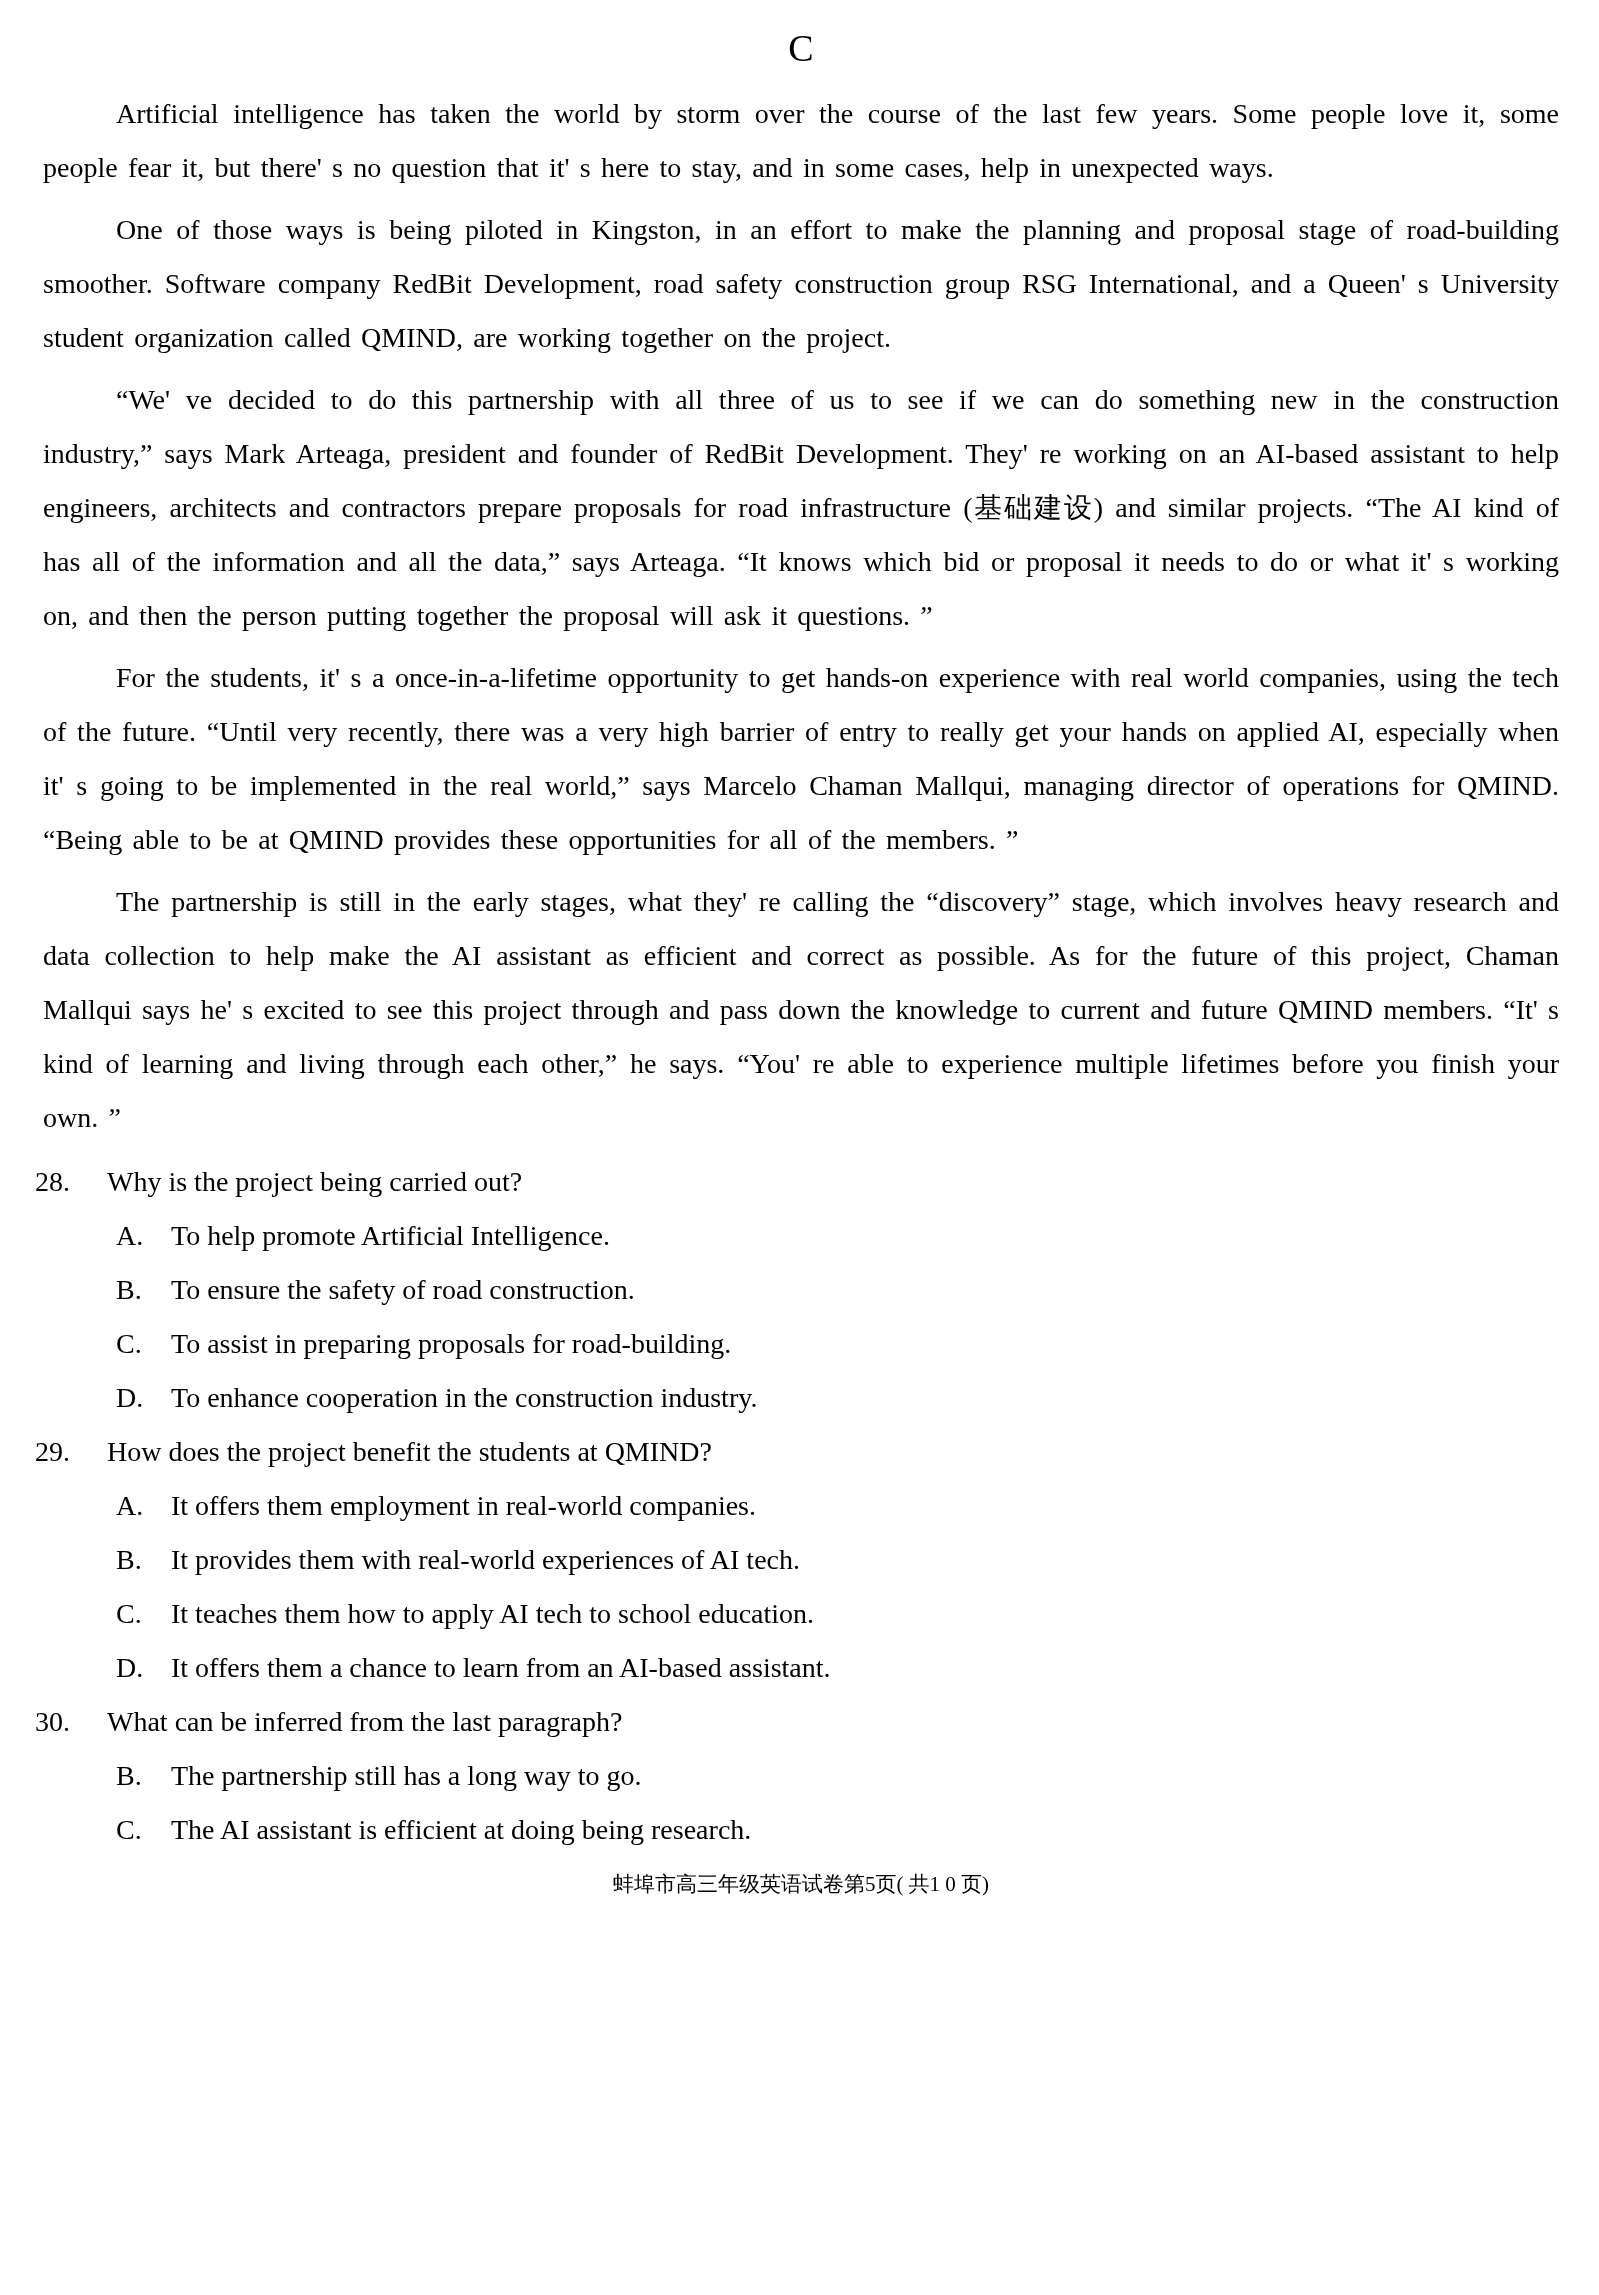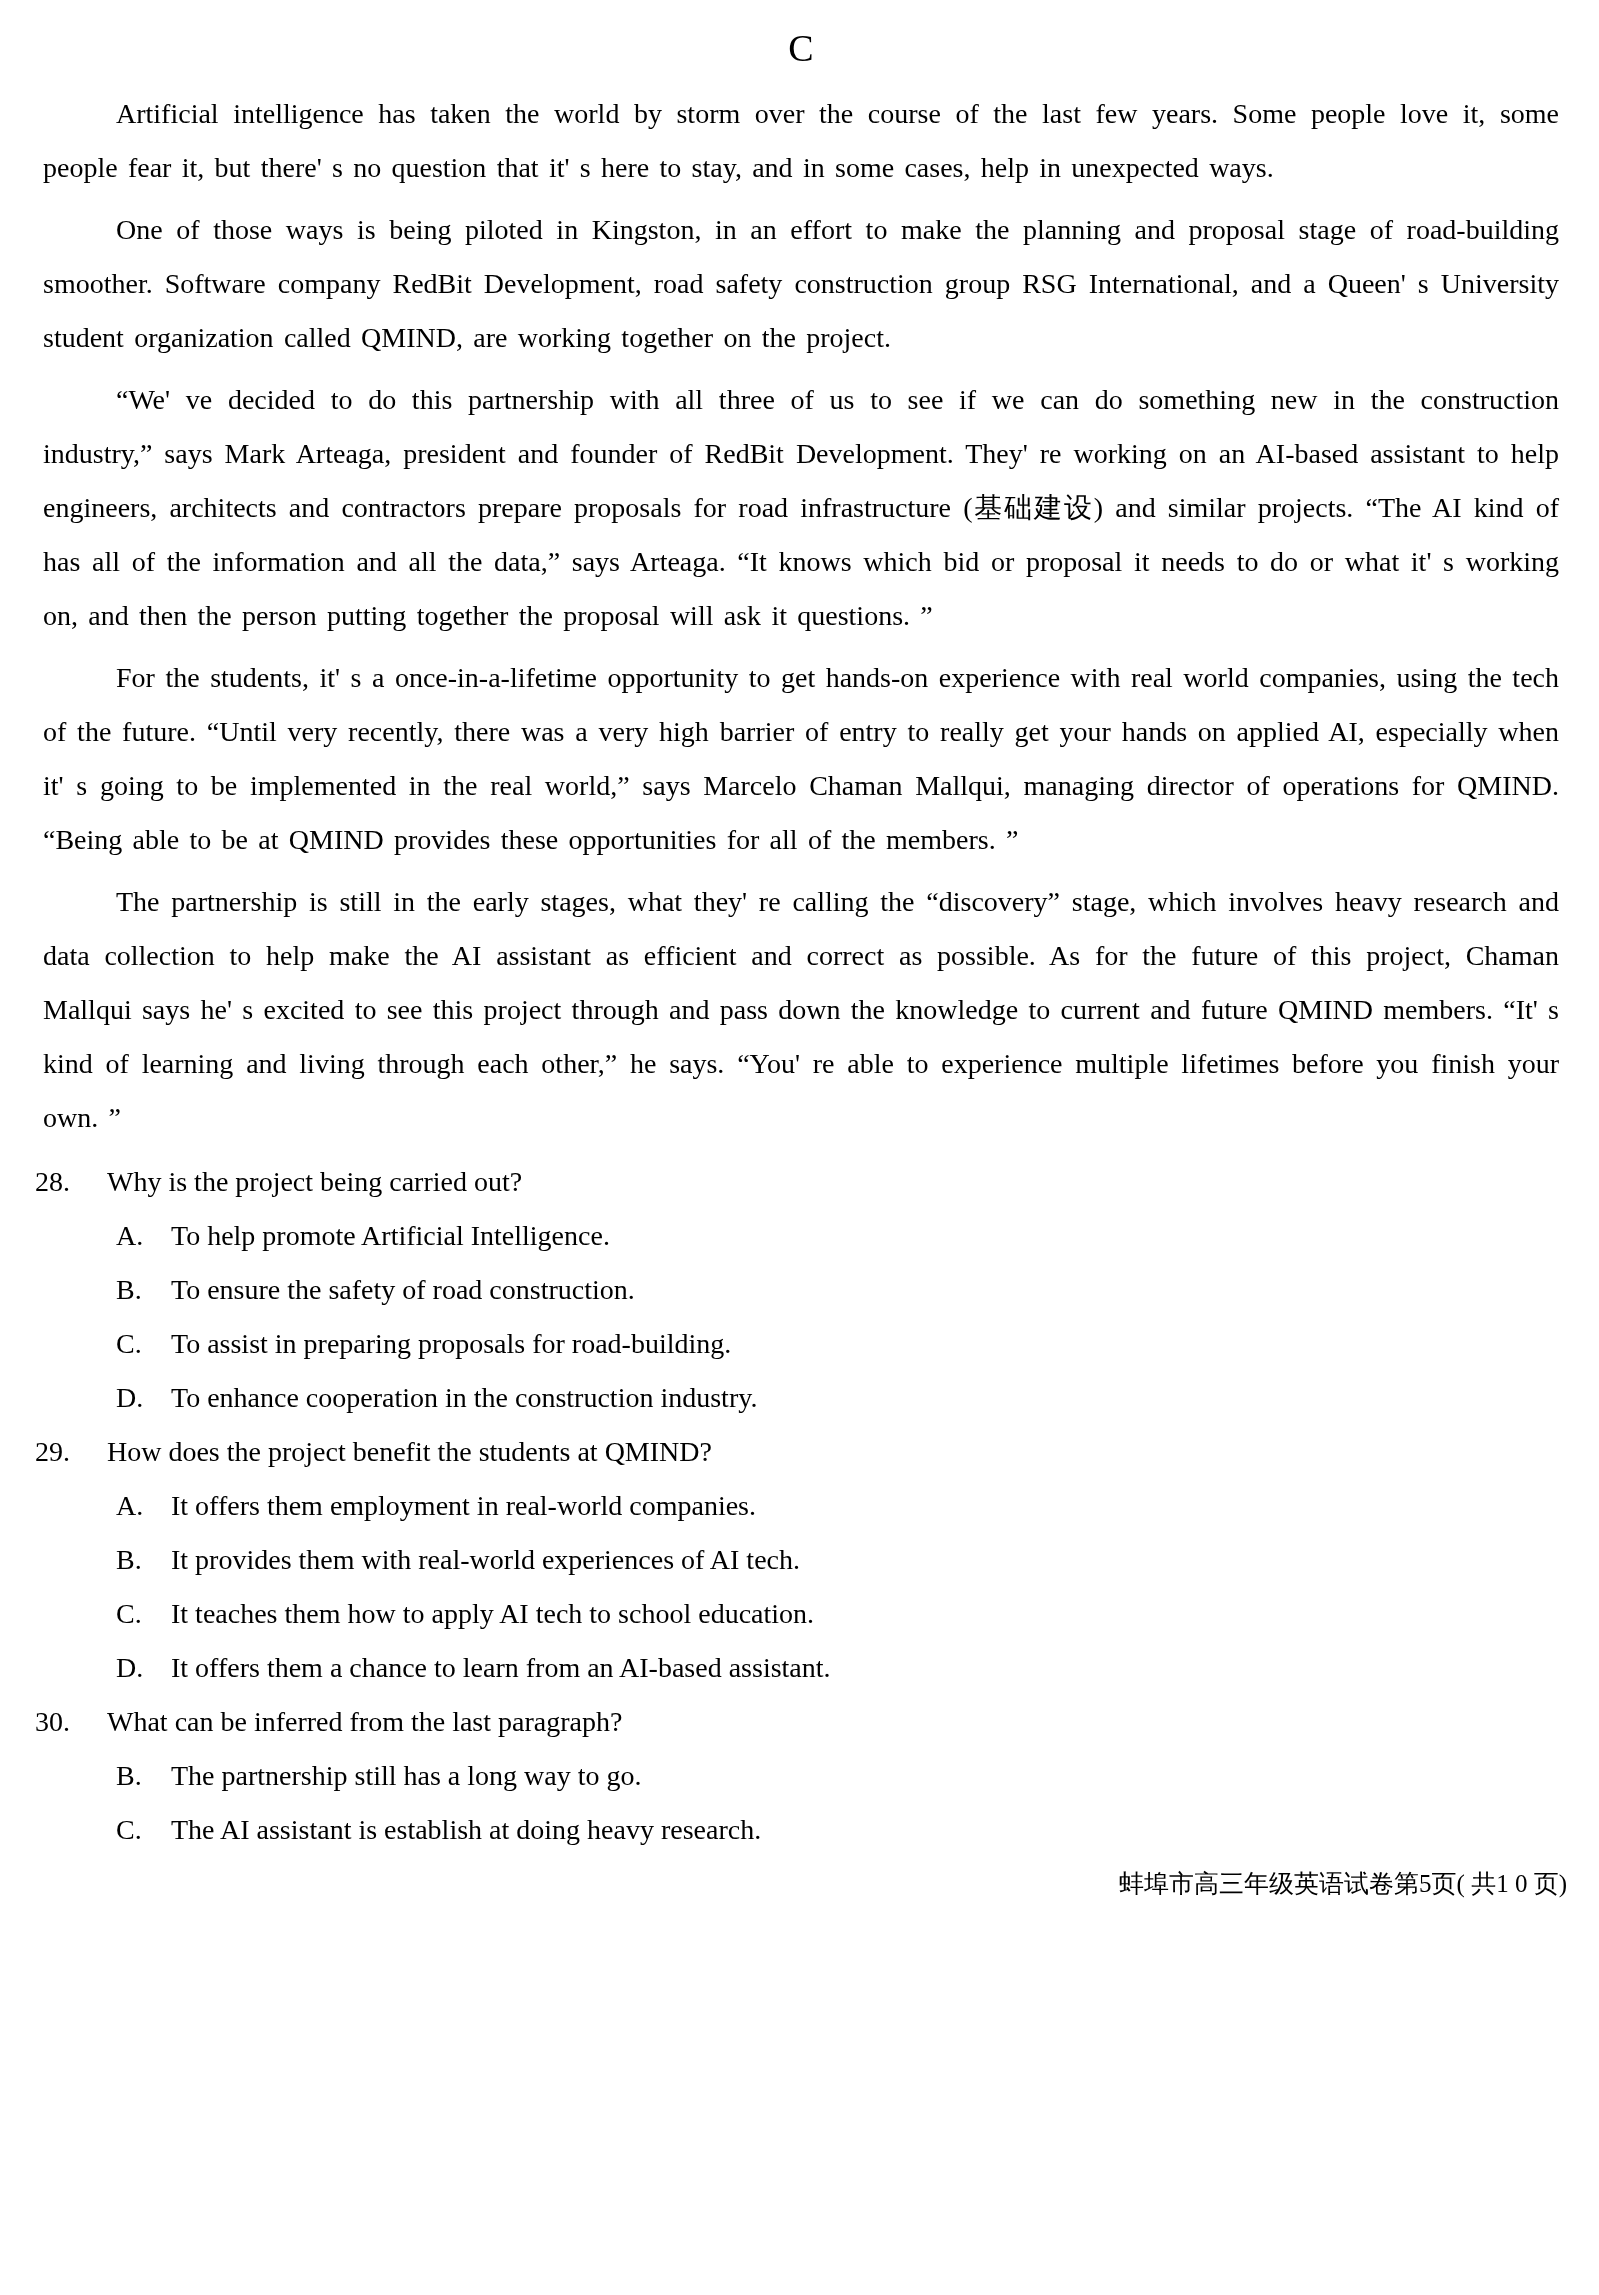--- a/index.html
+++ b/index.html
@@ -45,22 +45,22 @@
     width: 72px;
   }
   .option {
     margin-left: 81px;
   }
   .option .opt-label {
     display: inline-block;
     width: 55px;
   }
   .footer {
-    text-align: right;
-    font-size: 25px;
+    text-align: center;
+    font-size: 21px;
     line-height: 54px;
     margin-top: 0;
   }
 </style>
 </head>
 <body>
 
 <div class="page">
 
   <div class="section-label">C</div>
@@ -112,21 +112,21 @@
     </div>
 
     <div class="question">
       <div class="q-line">
         <span class="q-num">30.</span><span class="q-text">What can be inferred from the last paragraph?</span>
       </div>
       <div class="option">
         <span class="opt-label">B.</span><span class="opt-text">The partnership still has a long way to go.</span>
       </div>
       <div class="option">
-        <span class="opt-label">C.</span><span class="opt-text">The AI assistant is establish at doing heavy research.</span>
+        <span class="opt-label">C.</span><span class="opt-text">The AI assistant is efficient at doing being research.</span>
       </div>
     </div>
 
   </div>
 
   <div class="footer">蚌埠市高三年级英语试卷第5页( 共1 0 页)</div>
 
 </div>
 
 

